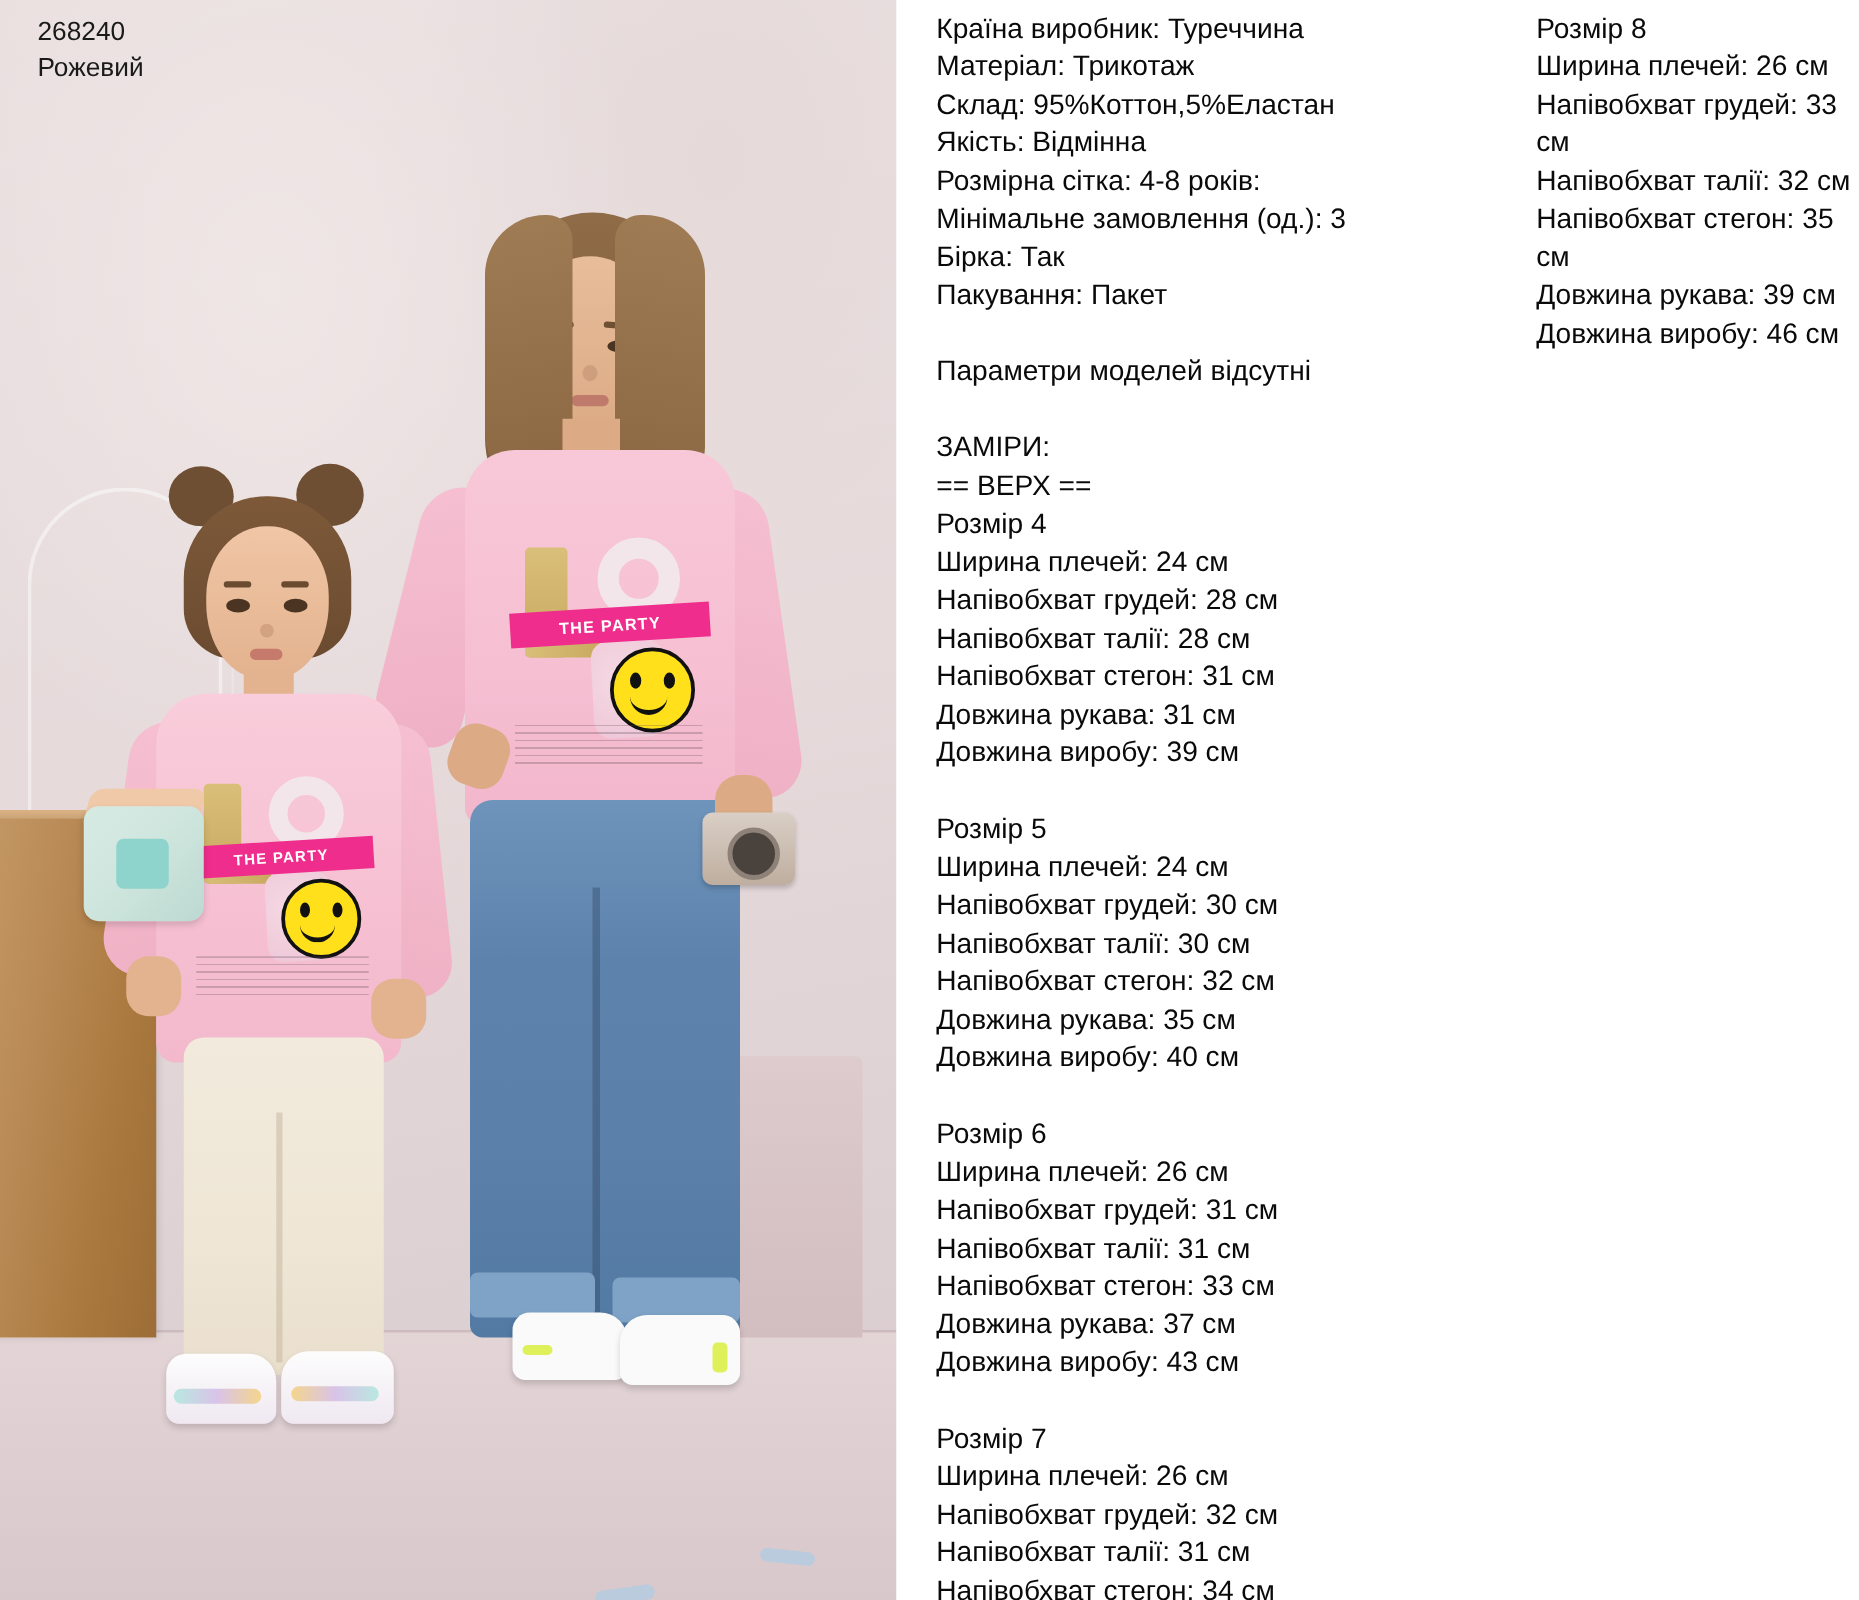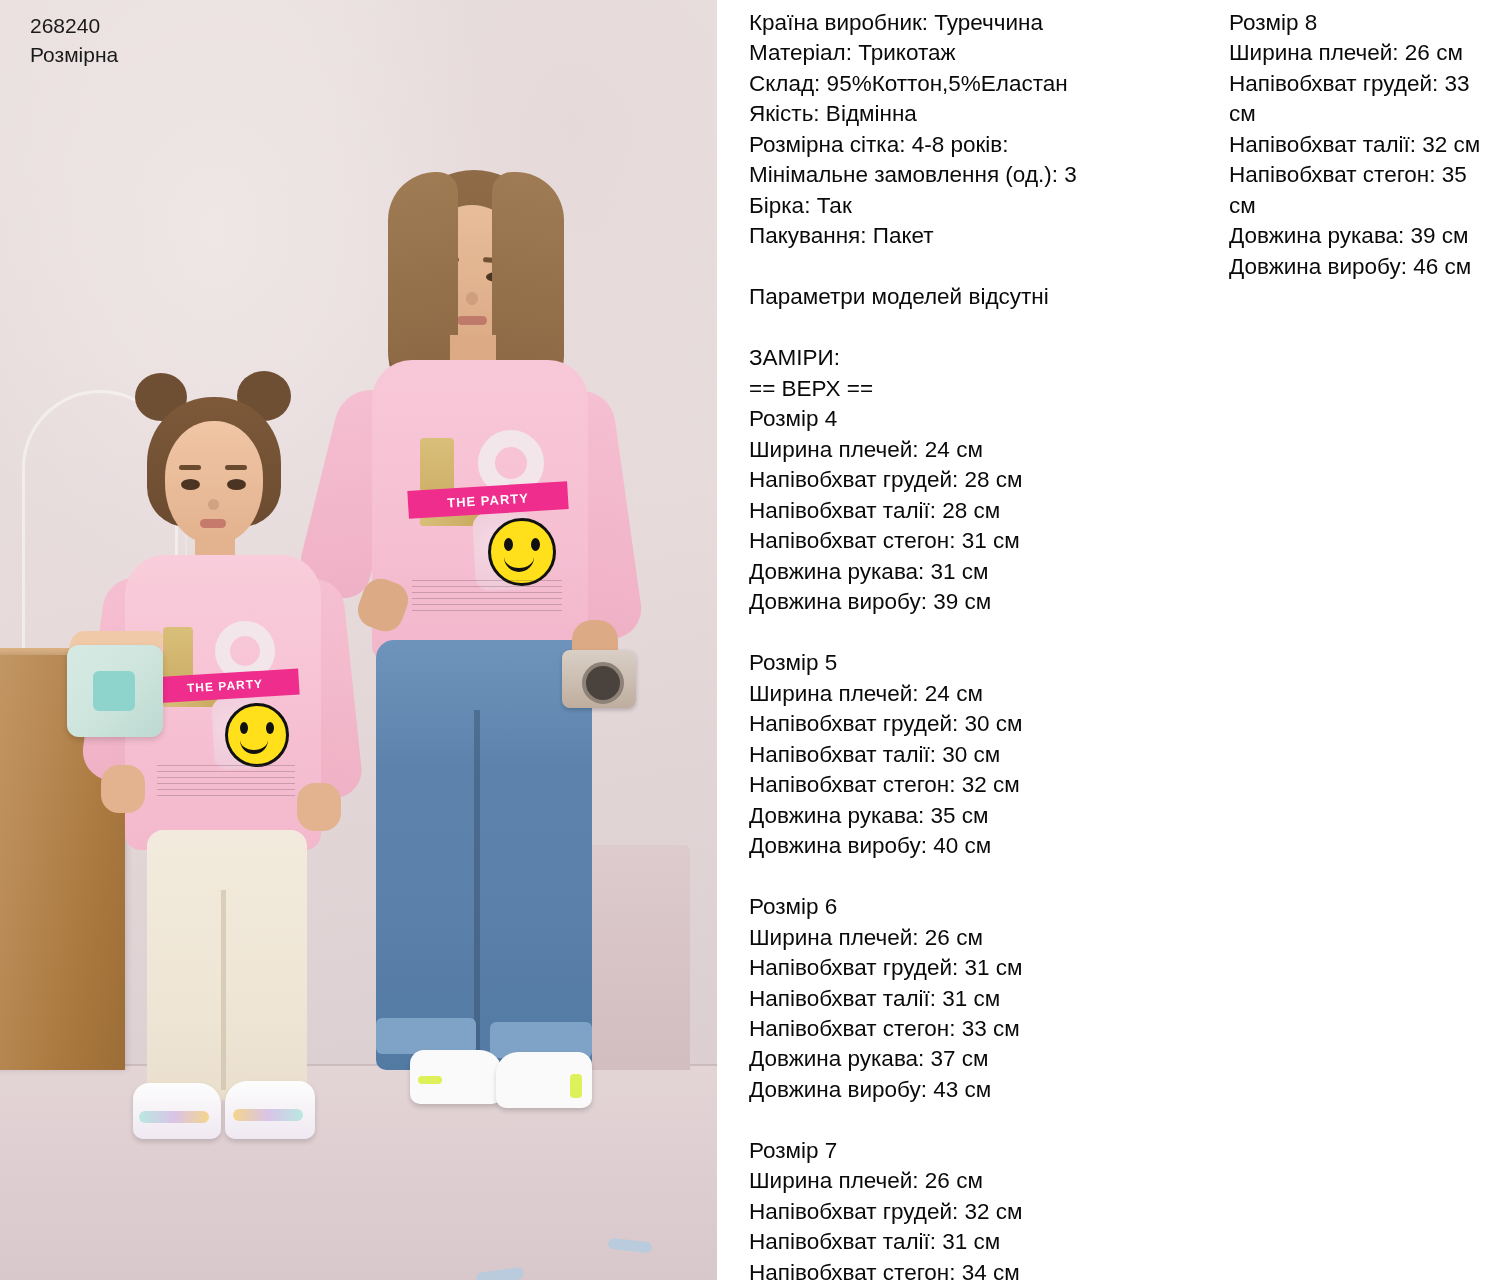--- a/index.html
+++ b/index.html
@@ -383,21 +383,21 @@
       <div class="gs-cube-top"></div>
       <div class="gs-cube"></div>
       <div class="gs-hand-l"></div>
       <div class="gs-hand-r"></div>
       <div class="gs-shoe-l"></div>
       <div class="gs-shoe-r"></div>
     </div>
 
     <div class="sku-box">
       <div>268240</div>
-      <div>Розмірна</div>
+      <div>Рожевий</div>
     </div>
   </div>
 
   <div class="text-area">
     <div class="col col-mid">Країна виробник: Туреччина
 Матеріал: Трикотаж
 Склад: 95%Коттон,5%Еластан
 Якість: Відмінна
 Розмірна сітка: 4-8 років:
 Мінімальне замовлення (од.): 3

